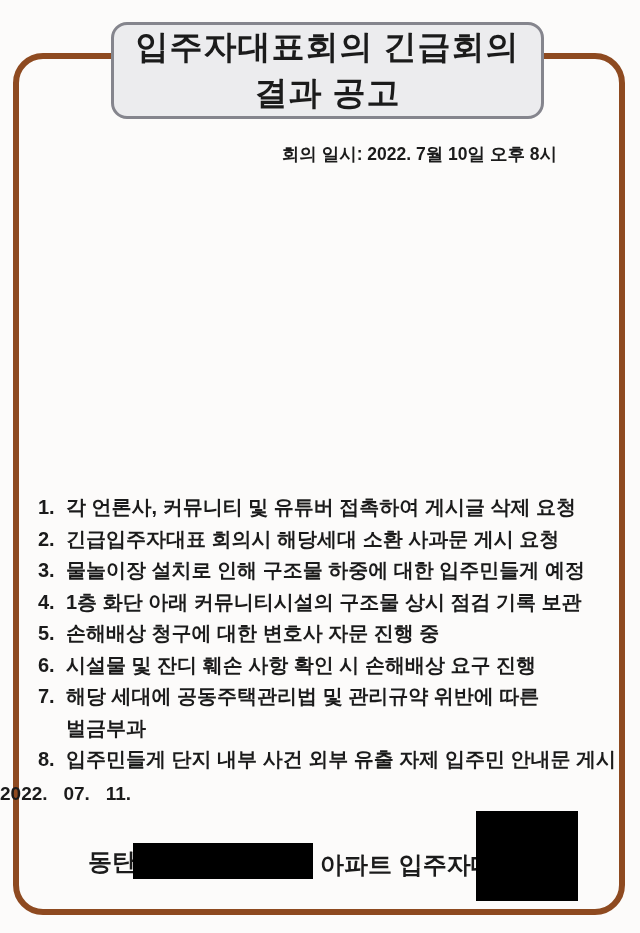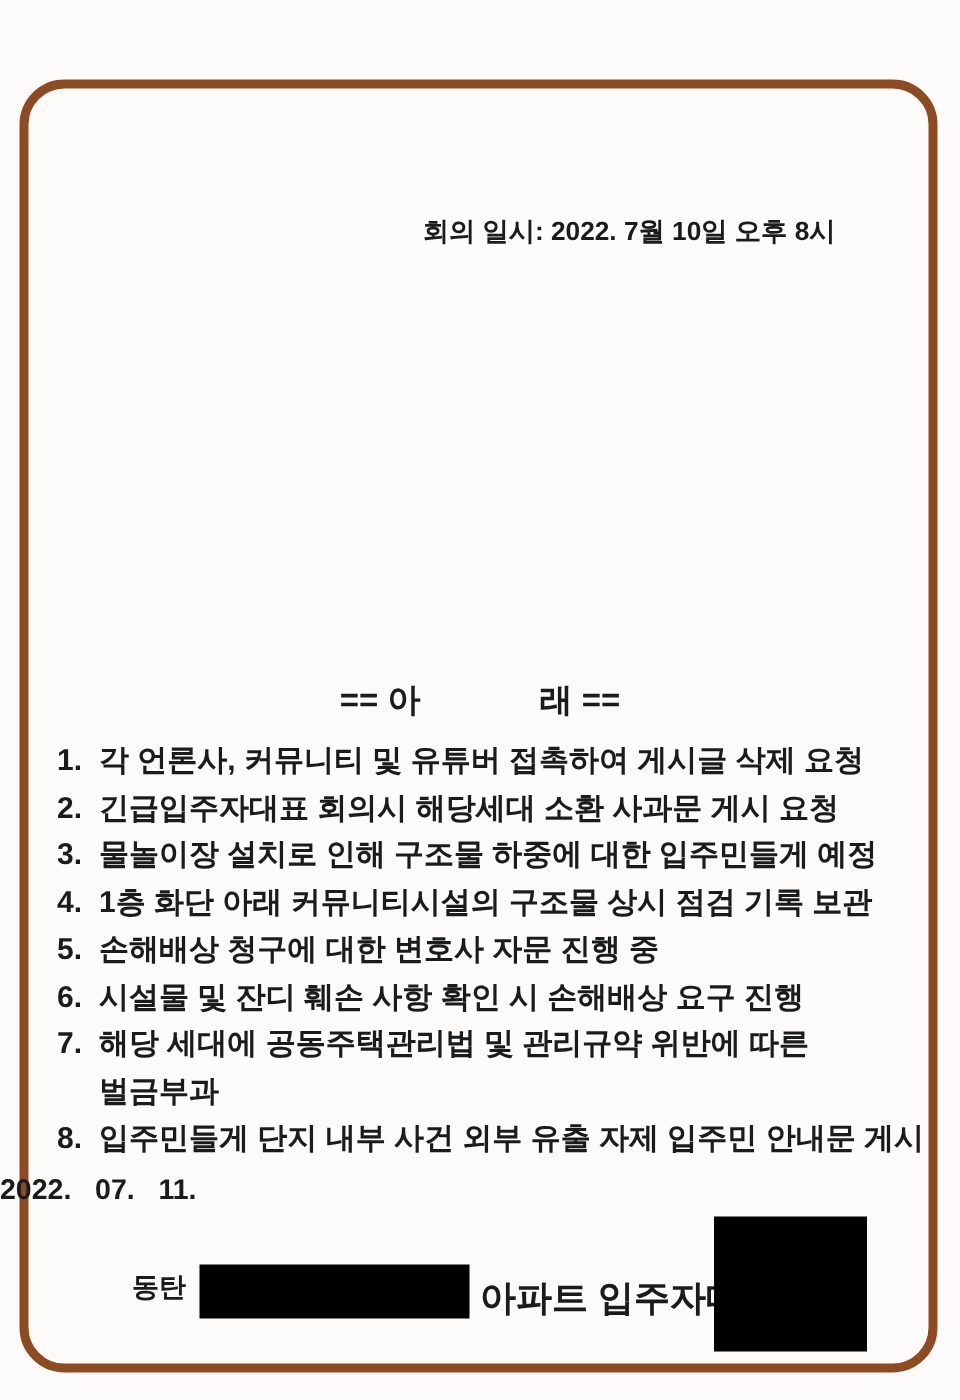--- a/index.html
+++ b/index.html
@@ -61,42 +61,45 @@
   .items li{display:flex;line-height:31.5px;word-break:keep-all;}
   .items .item-no{width:28px;flex:0 0 28px;}
   .items .item-text{flex:1;}
   .notice-date{
     position:absolute;top:783px;left:0;width:100%;
     font-size:19px;white-space:pre;
     z-index:2;
   }
   .footer-prefix{
     position:absolute;left:88px;top:846px;
-    font-size:18px;z-index:2;
+    font-size:24px;z-index:2;
   }
   .footer-suffix{
     position:absolute;left:320px;top:849px;
     font-size:24px;white-space:nowrap;z-index:2;
   }
   .redact{position:absolute;background:var(--redaction,#000);}
   .redact-small{left:133px;top:843px;width:180px;height:36px;z-index:4;}
   .redact-large{left:476px;top:811px;width:102px;height:90px;z-index:5;}
 </style>
 </head>
 <body>
 
 <div class="page">
 
   <div class="outer-border"></div>
 
+  <div class="title-box">
+    <div>입주자대표회의 긴급회의</div>
+    <div>결과 공고</div>
+  </div>
 
   <div class="meeting-datetime">회의 일시: 2022. 7월 10일 오후 8시</div>
 
 
-  <div class="divider">== 아             래 ==</div>
 
   <ol class="items">
     <li>
       <span class="item-no">1.</span>
       <span class="item-text">각 언론사, 커뮤니티 및 유튜버 접촉하여 게시글 삭제 요청</span>
     </li>
     <li>
       <span class="item-no">2.</span>
       <span class="item-text">긴급입주자대표 회의시 해당세대 소환 사과문 게시 요청</span>
     </li>

